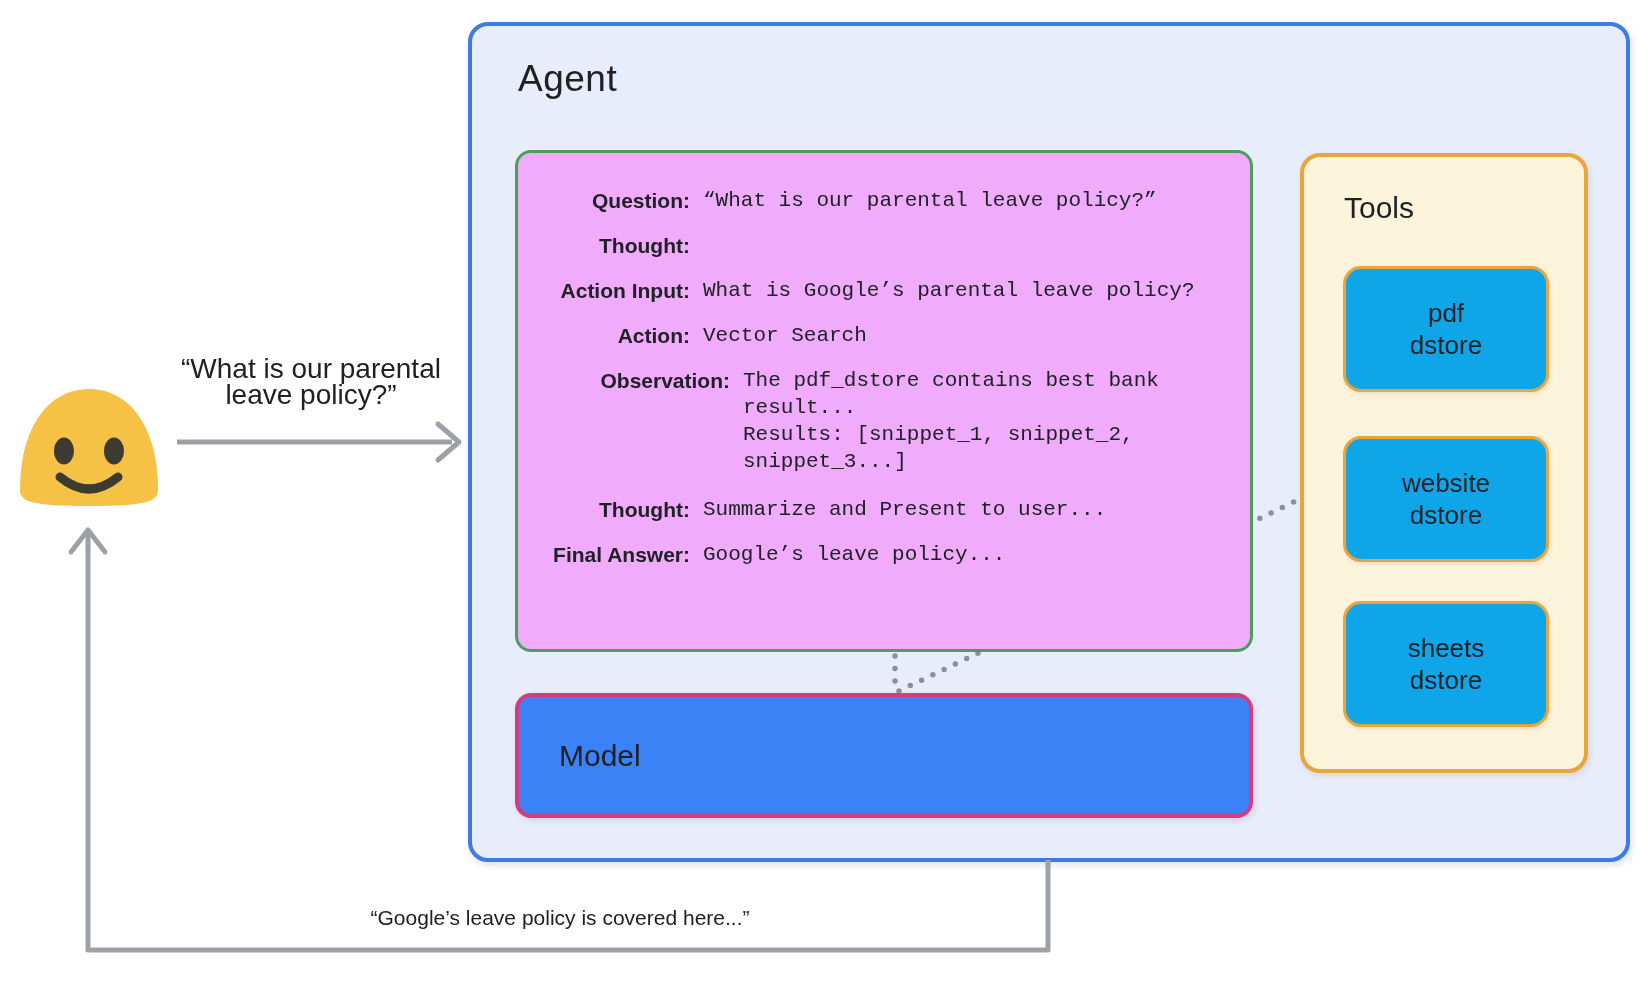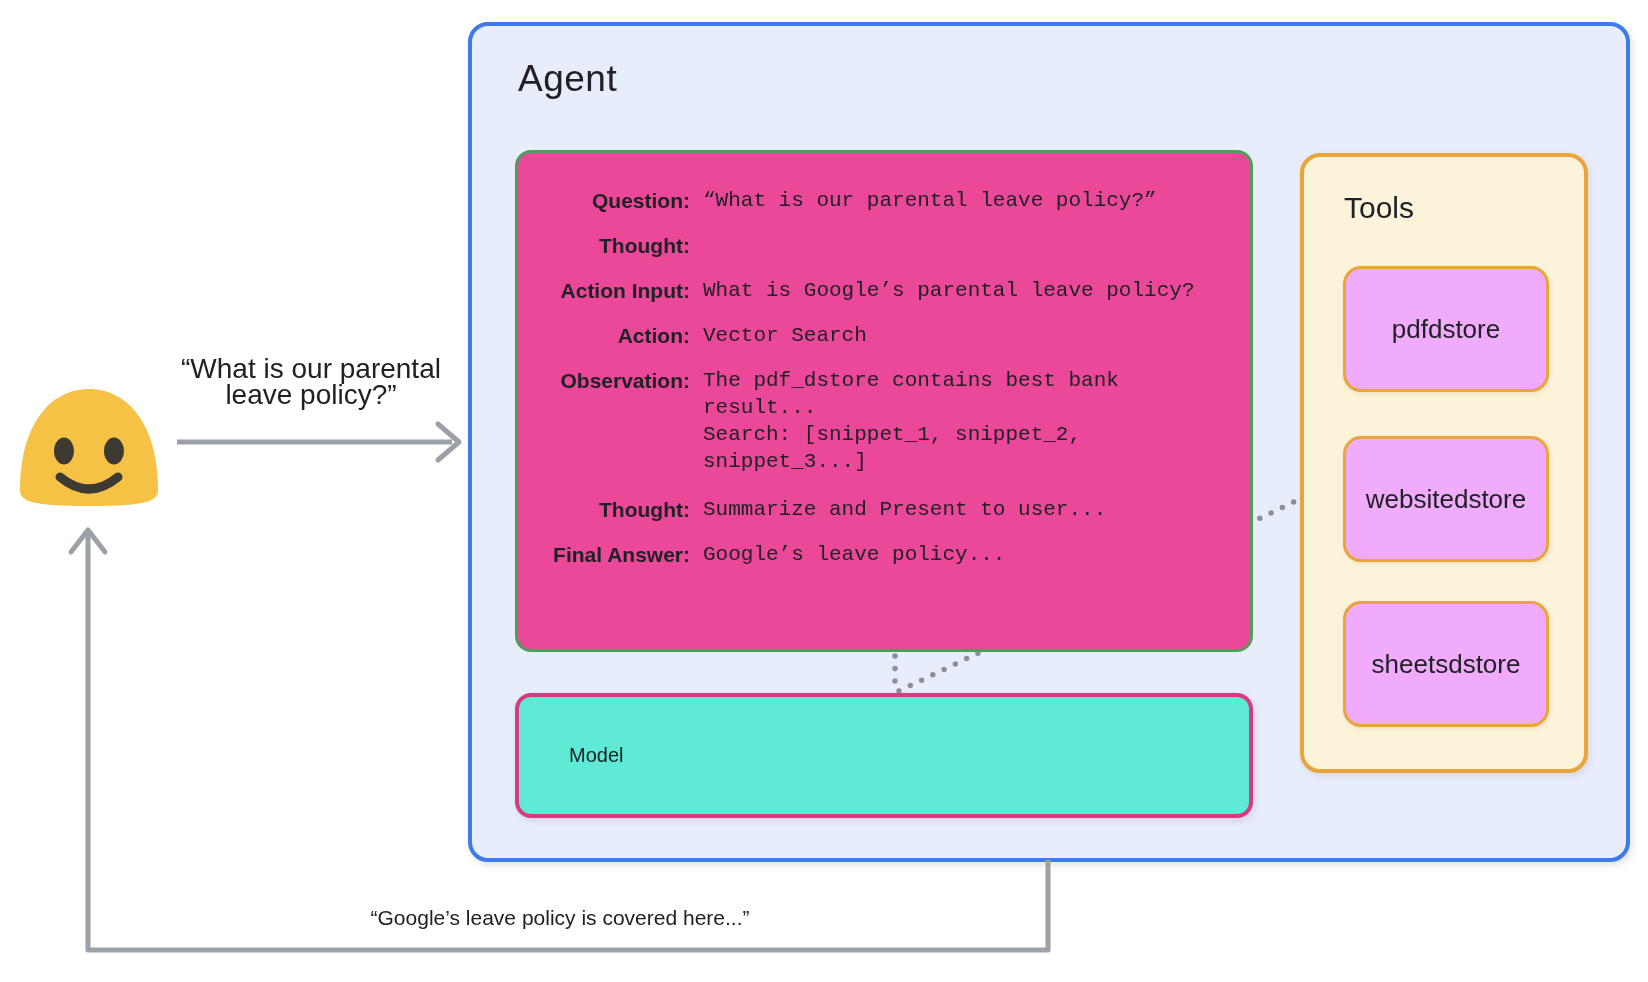--- a/index.html
+++ b/index.html
@@ -12,46 +12,46 @@
     position:absolute;left:468px;top:22px;width:1162px;height:840px;
     background:#E7EDFB;border:4px solid #3C7BE8;border-radius:20px;box-sizing:border-box;
     box-shadow:2px 3px 7px rgba(70,80,100,0.18);
   }
   .agent-title{position:absolute;left:46px;top:32px;font-size:37px;font-weight:500;letter-spacing:.5px;}
   
   .agent-content{position:absolute;left:468px;top:22px;width:1162px;height:840px;}
   
   .scratchpad{
     position:absolute;left:47px;top:128px;width:738px;height:502px;box-sizing:border-box;
-    background:#ec4899;border:3.5px solid #4E9D5A;border-radius:16px;
+    background:#f0abfc;border:3.5px solid #4E9D5A;border-radius:16px;
     padding:34px 14px 0 0;
   }
   .sp-row{display:flex;font-size:21px;line-height:27px;margin-bottom:18px;}
   .sp-label{flex:0 0 172px;text-align:right;font-weight:700;margin-right:13px;white-space:nowrap;}
   .sp-value{font-weight:400;font-family:Liberation Mono, monospace;}
   .sp-value span{display:block;}
-  .sp-row.observation{margin-bottom:21px;}
+  .sp-row.observation{margin-bottom:21px;padding-left:40px;}
   
   .model-box{
     position:absolute;left:47px;top:671px;width:738px;height:125px;box-sizing:border-box;
-    background:#5eead4;border:4px solid #D53C80;border-radius:16px;
-    display:flex;align-items:center;padding-left:50px;
-    font-size:20px;font-weight:500;box-shadow:2px 3px 6px rgba(120,60,90,0.15);
+    background:#3b82f6;border:4px solid #D53C80;border-radius:16px;
+    display:flex;align-items:center;padding-left:40px;
+    font-size:30px;font-weight:500;box-shadow:2px 3px 6px rgba(120,60,90,0.15);
   }
   
   .tools-box{
     position:absolute;left:832px;top:131px;width:288px;height:620px;box-sizing:border-box;
     background:#FCF3DB;border:4px solid #E9A43B;border-radius:20px;
     box-shadow:2px 3px 6px rgba(130,100,40,0.15);
   }
   .tools-title{position:absolute;left:40px;top:34px;font-size:30px;font-weight:500;}
   .tool-card{
     position:absolute;left:39px;width:206px;height:126px;box-sizing:border-box;
-    background:#f0abfc;border:3.5px solid #E9A43B;border-radius:18px;
-    display:flex;flex-direction:row;align-items:center;justify-content:center;
+    background:#0ea5e9;border:3.5px solid #E9A43B;border-radius:18px;
+    display:flex;flex-direction:column;align-items:center;justify-content:center;
     font-size:26px;line-height:32px;box-shadow:1px 2px 4px rgba(130,100,40,0.12);
   }
   .tool-card.pdf{top:109px;} .tool-card.website{top:279px;} .tool-card.sheets{top:444px;}
   .tool-card span{display:block;text-align:center;}
   
   .user-emoji{position:absolute;left:14px;top:380px;width:150px;height:128px;}
   .request-label{
     position:absolute;left:178px;top:356px;width:266px;text-align:center;
     font-size:28px;font-weight:500;line-height:26px;
   }
@@ -103,21 +103,21 @@
         <div class="sp-value">What is Google’s parental leave policy?</div>
       </div>
       <div class="sp-row">
         <div class="sp-label">Action:</div>
         <div class="sp-value">Vector Search</div>
       </div>
       <div class="sp-row observation">
         <div class="sp-label">Observation:</div>
         <div class="sp-value">
           <span>The pdf_dstore contains best bank result...</span>
-          <span>Search: [snippet_1, snippet_2, snippet_3...]</span>
+          <span>Results: [snippet_1, snippet_2, snippet_3...]</span>
         </div>
       </div>
       <div class="sp-row">
         <div class="sp-label">Thought:</div>
         <div class="sp-value">Summarize and Present to user...</div>
       </div>
       <div class="sp-row">
         <div class="sp-label">Final Answer:</div>
         <div class="sp-value">Google’s leave policy...</div>
       </div>

